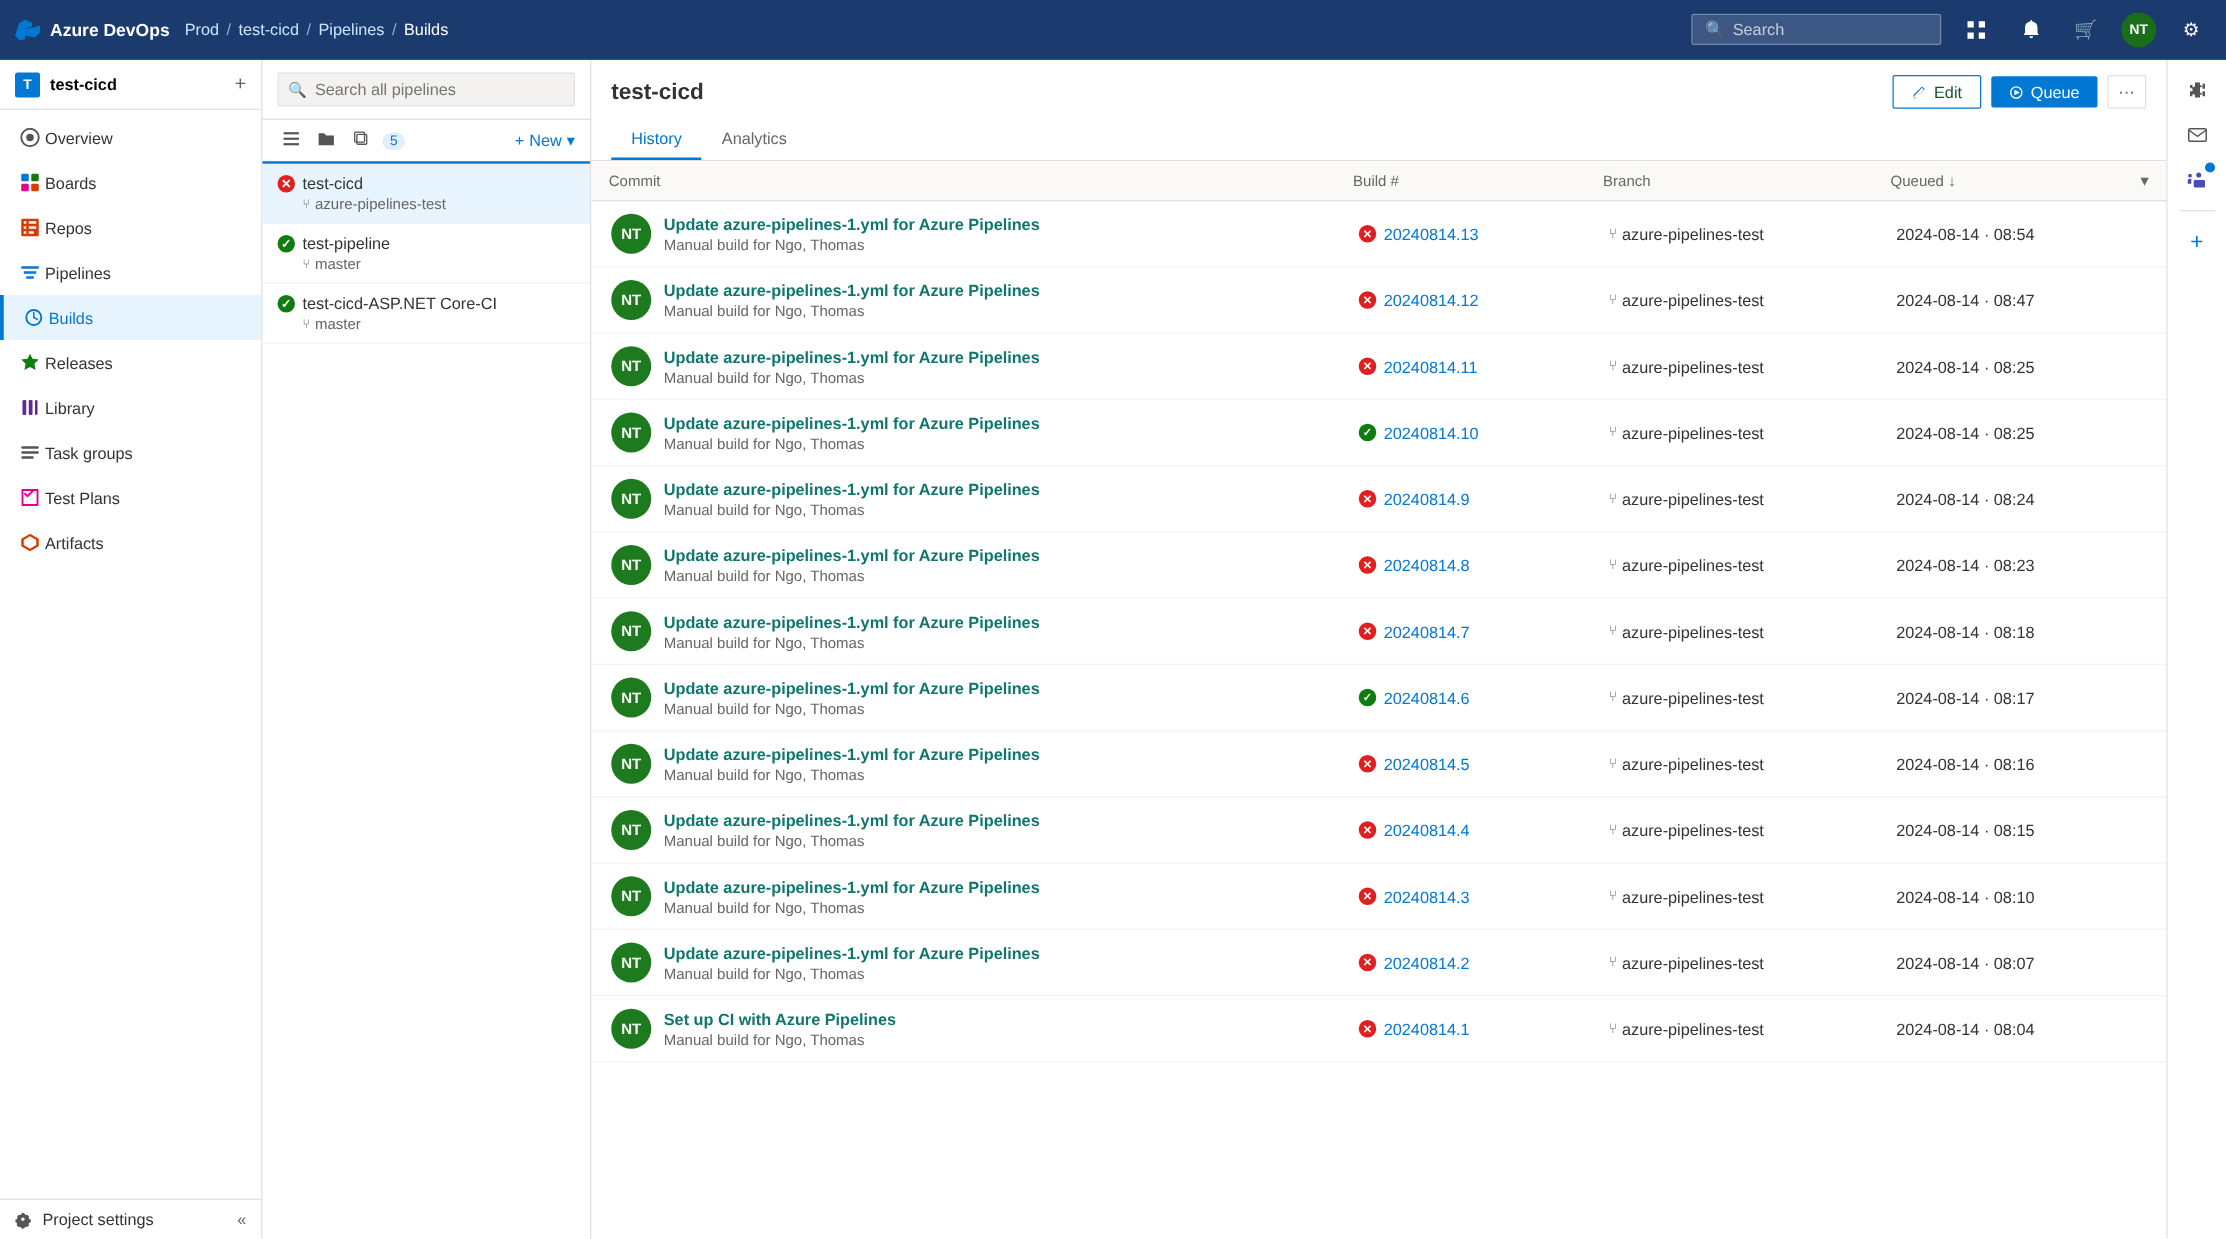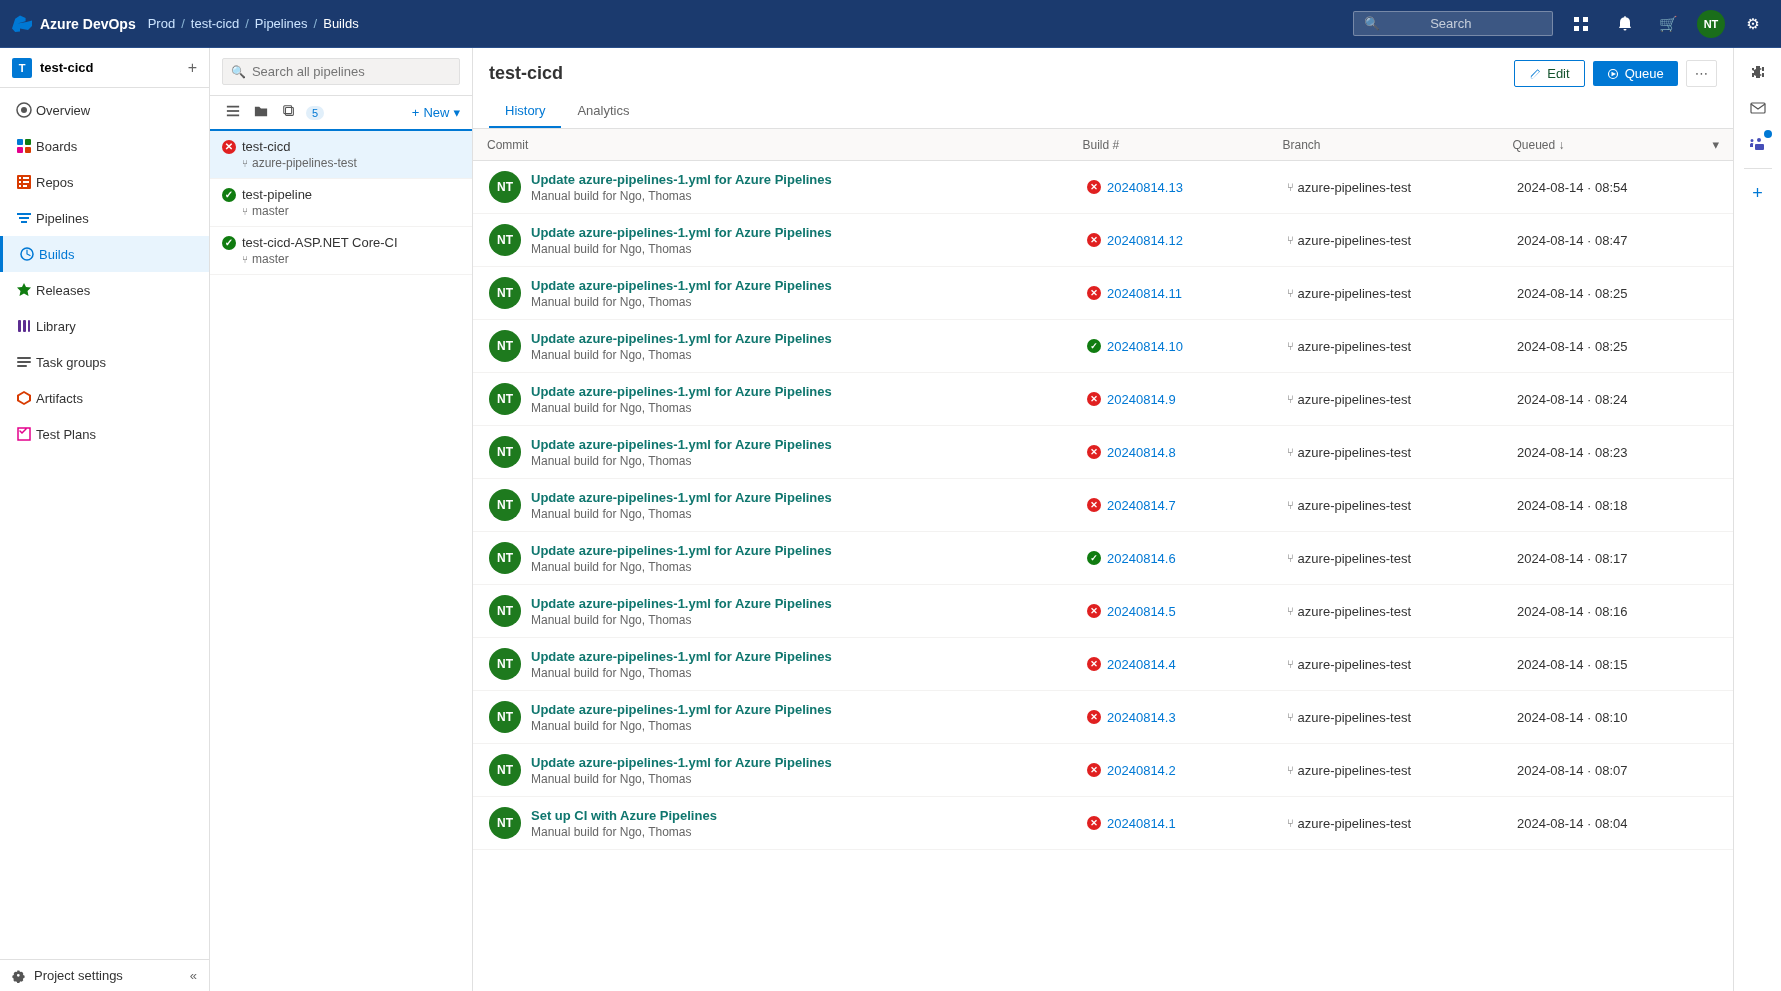--- a/index.html
+++ b/index.html
@@ -361,21 +361,20 @@
       padding: 4px 10px;
       width: 200px;
     }
     .global-search input {
       background: transparent;
       border: none;
       outline: none;
       color: #fff;
       font-size: 13px;
       width: 100%;
-      margin-left: 44px;
     }
     .global-search input::placeholder { color: rgba(255,255,255,0.7); }
     .top-icon-btn {
       width: 32px; height: 32px;
       display: flex; align-items: center; justify-content: center;
       cursor: pointer;
       border-radius: 2px;
       color: #fff;
       font-size: 15px;
     }
@@ -525,33 +524,33 @@
             <svg width="16" height="16" viewBox="0 0 16 16" fill="#555">
                 <rect x="1" y="3" width="14" height="2" rx="1"></rect>
                 <rect x="1" y="7" width="14" height="2" rx="1"></rect>
                 <rect x="1" y="11" width="10" height="2" rx="1"></rect>
               </svg>
           </span>
           <span class="nav-label">Task groups</span>
         </div>
         <div class="nav-item">
           <span class="nav-icon">
+            <svg width="16" height="16" viewBox="0 0 16 16" fill="#e3008c">
+                <path d="M2 2h12v12H2zm2 3l2 2 4-4" fill="none" stroke="#e3008c" stroke-width="1.5" stroke-linecap="round"></path>
+              </svg>
+          </span>
+          <span class="nav-label">Test Plans</span>
+        </div>
+        <div class="nav-item">
+          <span class="nav-icon">
             <svg width="16" height="16" viewBox="0 0 16 16" fill="#d83b01">
                 <path d="M8 1L1 5v6l7 4 7-4V5L8 1zm0 2l5 3v4l-5 3-5-3V6l5-3z"></path>
               </svg>
           </span>
           <span class="nav-label">Artifacts</span>
-        </div>
-        <div class="nav-item">
-          <span class="nav-icon">
-            <svg width="16" height="16" viewBox="0 0 16 16" fill="#e3008c">
-                <path d="M2 2h12v12H2zm2 3l2 2 4-4" fill="none" stroke="#e3008c" stroke-width="1.5" stroke-linecap="round"></path>
-              </svg>
-          </span>
-          <span class="nav-label">Test Plans</span>
         </div>
       </div>
 
       <div class="sidebar-footer">
         <div class="settings-link">
           <svg width="14" height="14" viewBox="0 0 16 16" fill="#555">
               <path d="M6.5 1h3l.5 1.5 1.5.9 1.5-.5 2.1 2.1-.5 1.5.9 1.5L17 8.5v3l-1.5.5-.9 1.5.5 1.5-2.1 2.1-1.5-.5-1.5.9-.5 1.5h-3l-.5-1.5-1.5-.9-1.5.5L1 14.9l.5-1.5-.9-1.5L-.5 11.5v-3l1.5-.5.9-1.5-.5-1.5L3.5 2.9l1.5.5 1.5-.9L6.5 1zm1.5 5a2 2 0 1 0 0 4 2 2 0 0 0 0-4z" transform="scale(0.8) translate(1,1)"></path>
             </svg>
           <span>Project settings</span>
         </div>

